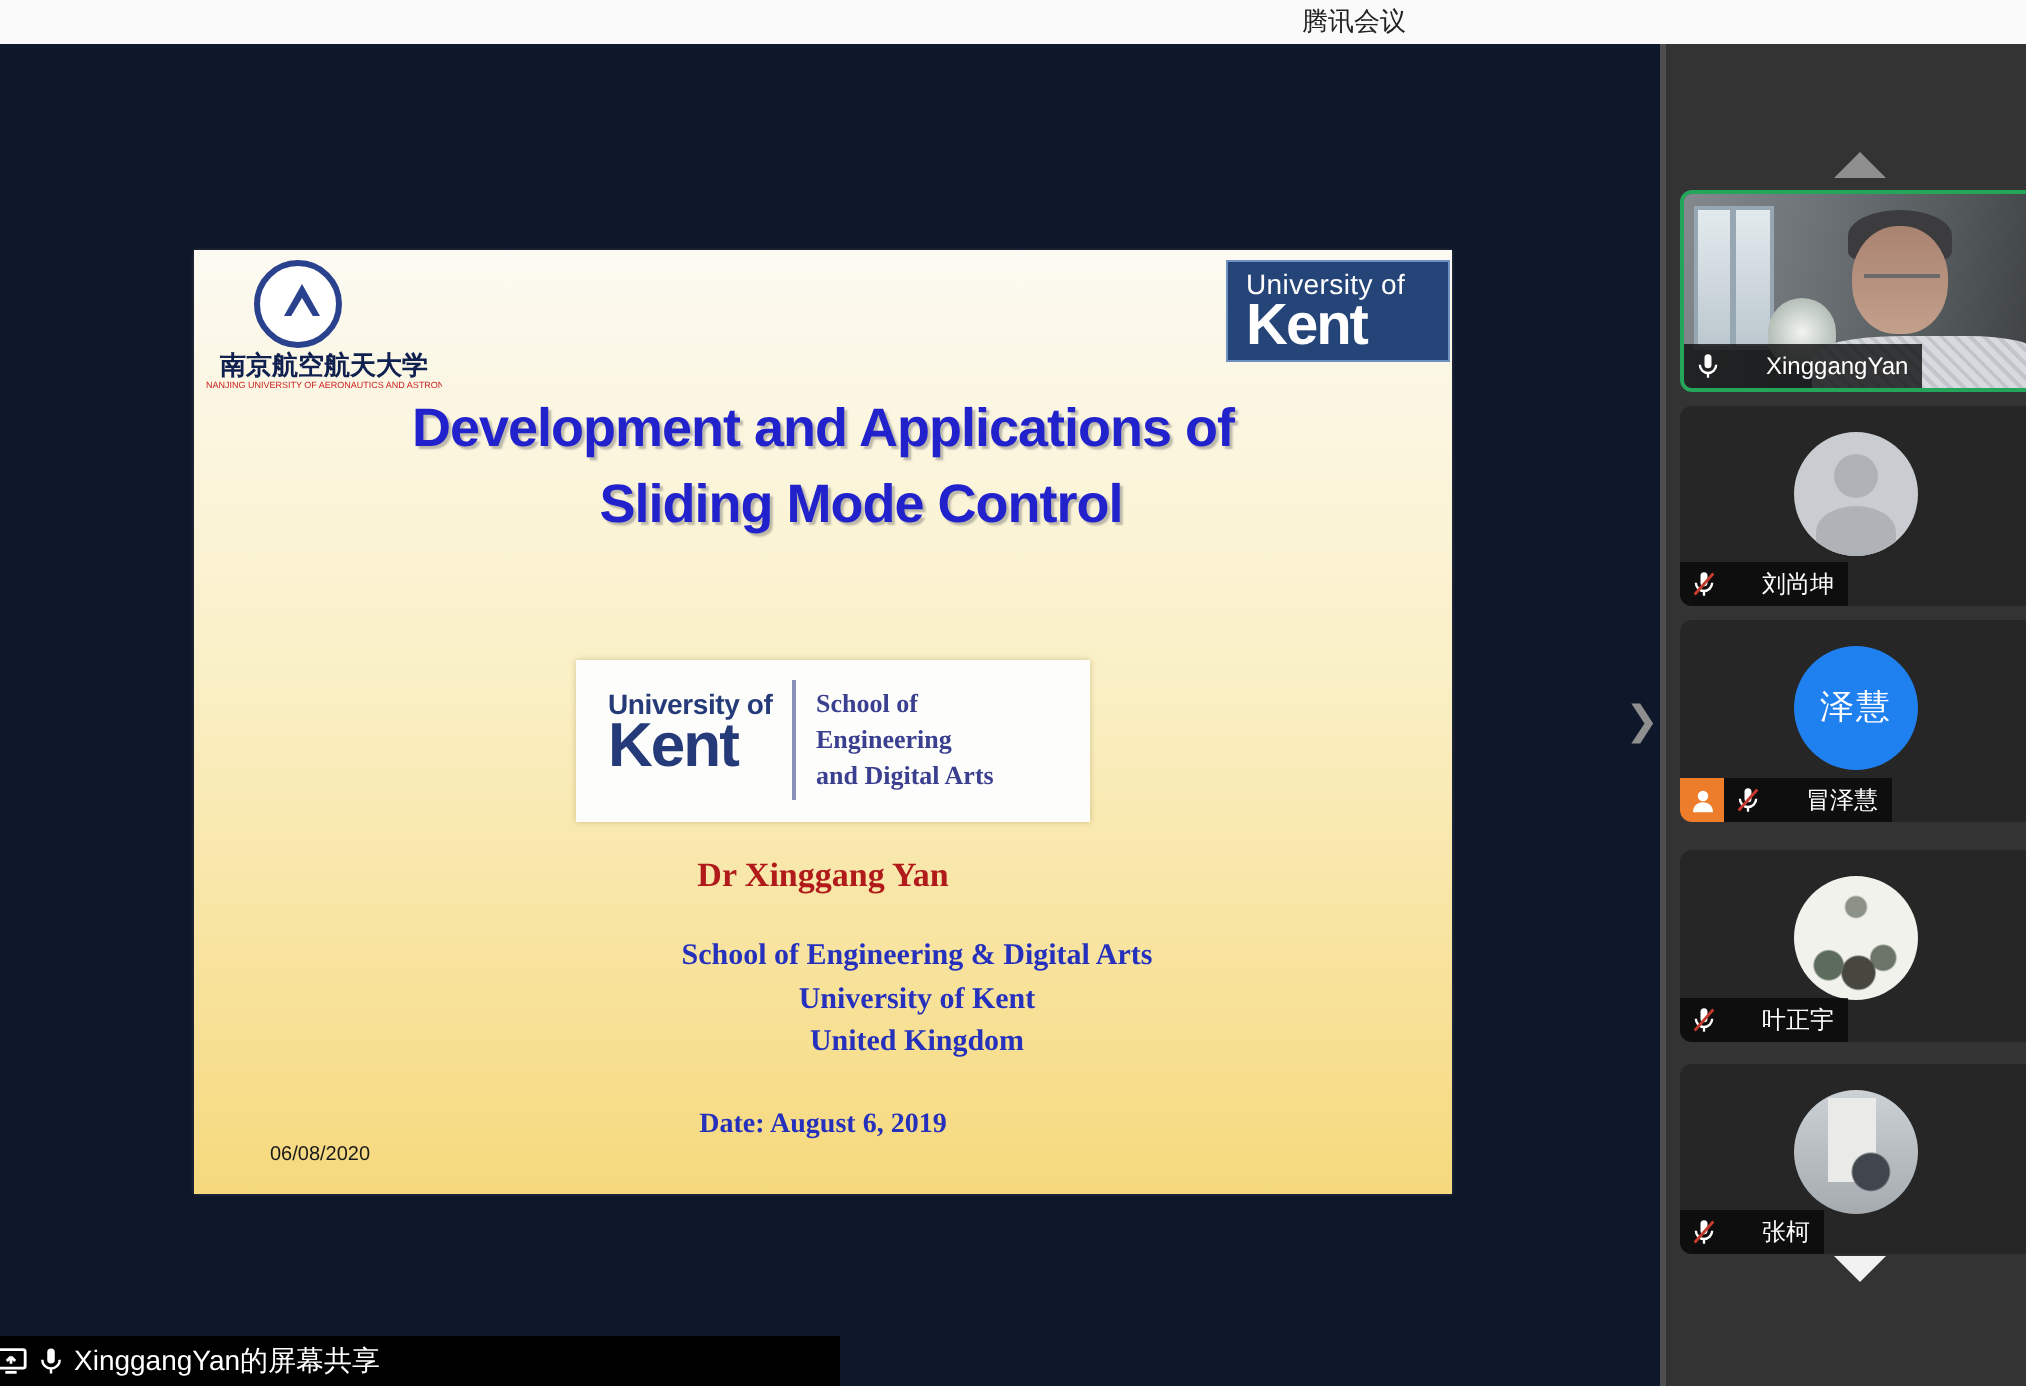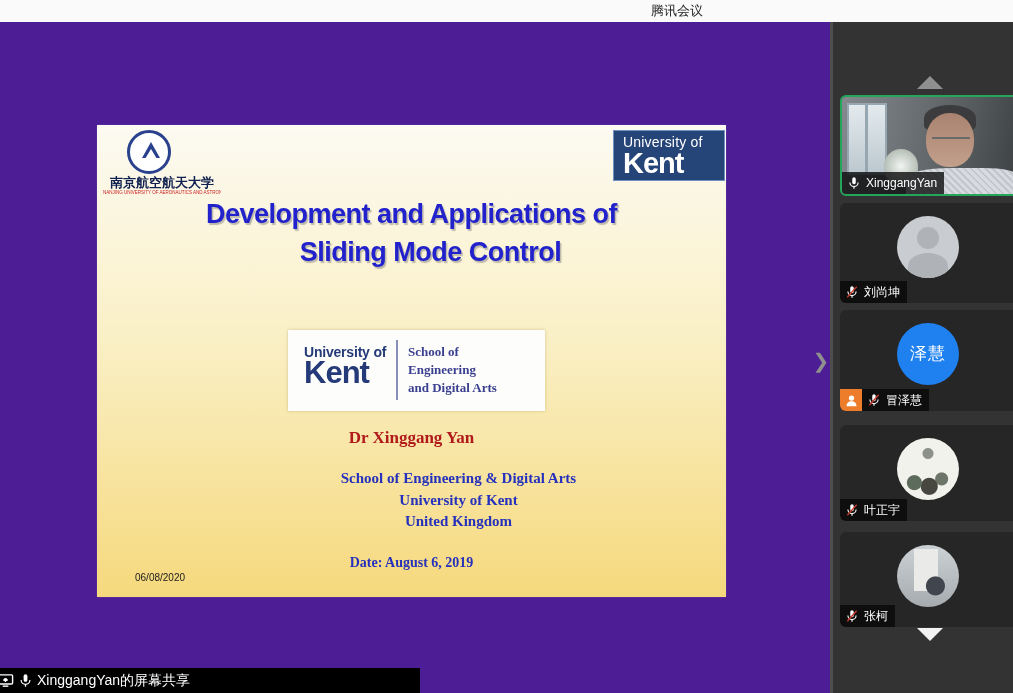--- a/index.html
+++ b/index.html
@@ -1,19 +1,19 @@
 <!DOCTYPE html>
 <html><head>
 <meta charset="utf-8">
 <style>
   * { margin:0; padding:0; box-sizing:border-box; }
   html,body { width:1013px; height:693px; background:#000; overflow:hidden;
               font-family:"Liberation Sans", sans-serif; }
   .abs { position:absolute; }
-  #stage { position:relative; width:1013px; height:693px; background:#4c1d95; }
+  #stage { position:relative; width:1013px; height:693px; background:#0f172a; }
 
   
   #titlebar { left:0; top:0; width:1013px; height:22px; background:#fafafa; }
   #titlebar .title { position:absolute; left:651px; top:0; line-height:22px;
                      font-size:13px; color:#222; }
 
   
   #slide { left:97px; top:125px; width:629px; height:472px;
            background:linear-gradient(180deg,#fcfaf2 0%,#faf0c6 45%,#f6d97d 100%);
            box-shadow:0 0 2px rgba(255,255,255,.15); }
@@ -124,21 +124,21 @@
   .avatar-photo { background:
       radial-gradient(circle at 62% 66%, #41454d 9px, transparent 10px),
       linear-gradient(#eaeae8,#eaeae8) 46% 18%/24px 42px no-repeat,
       linear-gradient(180deg,#ccd1d5,#a6abb0); }
 
   
   .labelrow { position:absolute; left:0; bottom:0; display:flex; align-items:stretch; height:22px; }
   .hostbadge { width:22px; height:22px; background:#ed7d2b; display:flex;
                align-items:center; justify-content:center; }
   .namelabel { background:rgba(8,8,8,.78); color:#fff; font-size:12px;
-               display:flex; align-items:center; padding:0 7px 0 5px; gap:5px;
+               display:flex; align-items:center; padding:0 7px 0 5px; gap:22px;
                white-space:nowrap; }
   .micwrap { width:14px; height:14px; flex:0 0 auto; }
 
   
   #sharebanner { left:0; top:668px; width:420px; height:25px; background:#000;
                  display:flex; align-items:center; gap:4px; color:#fff; }
   #sharebanner .txt { font-size:14px; }
   #sharebanner svg { flex:0 0 auto; }
 </style>
 </head>

